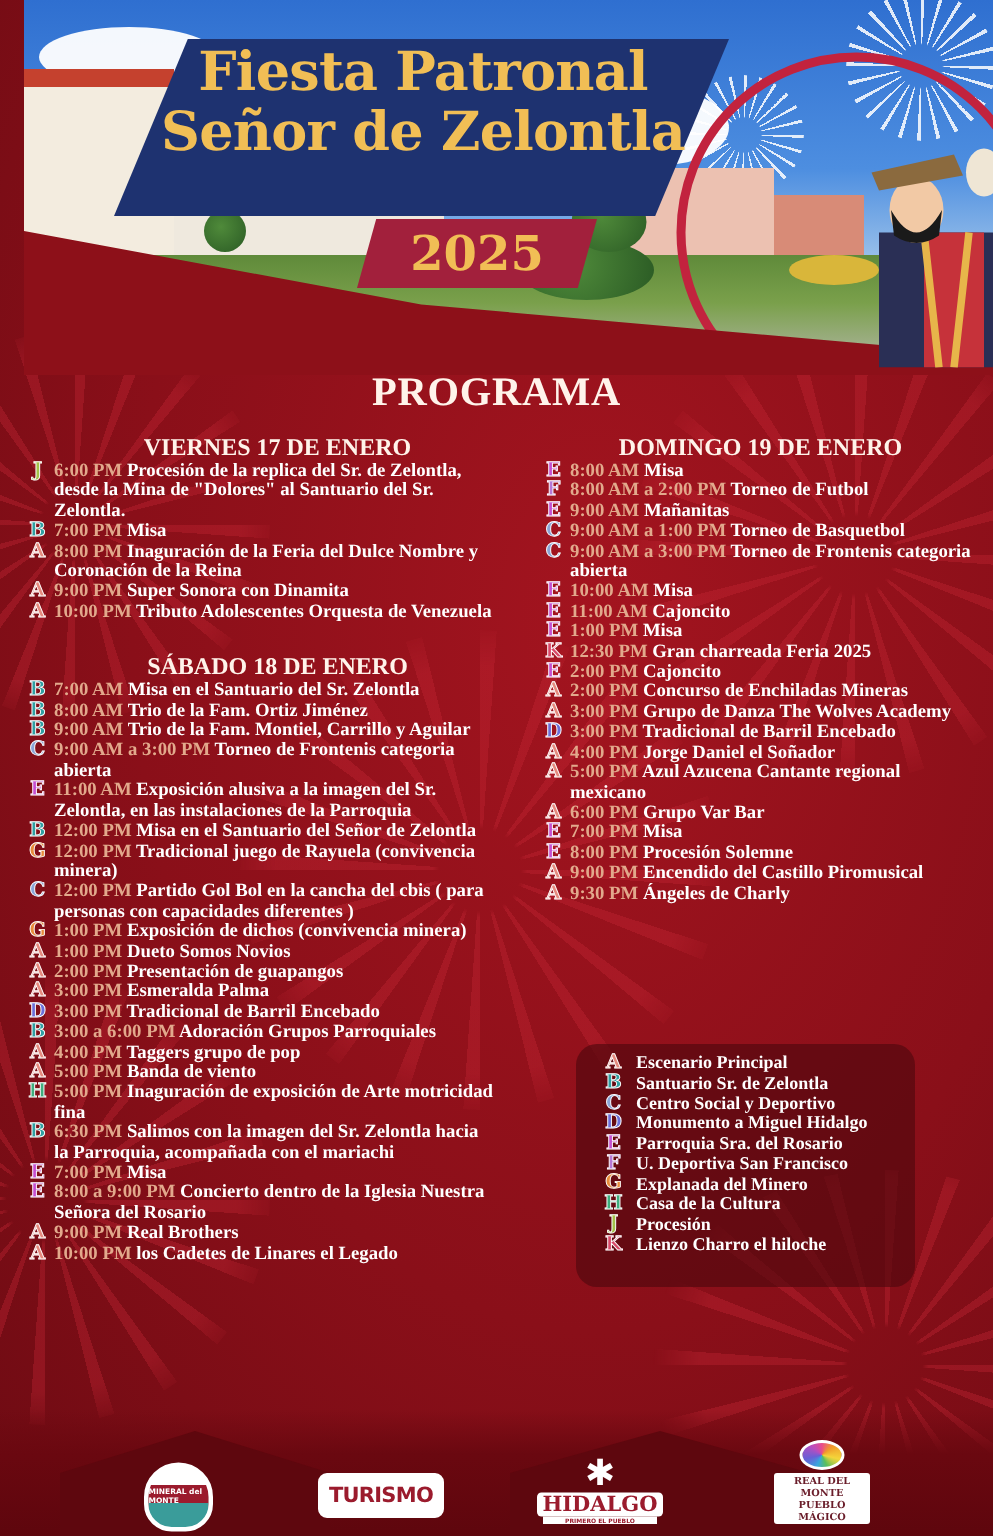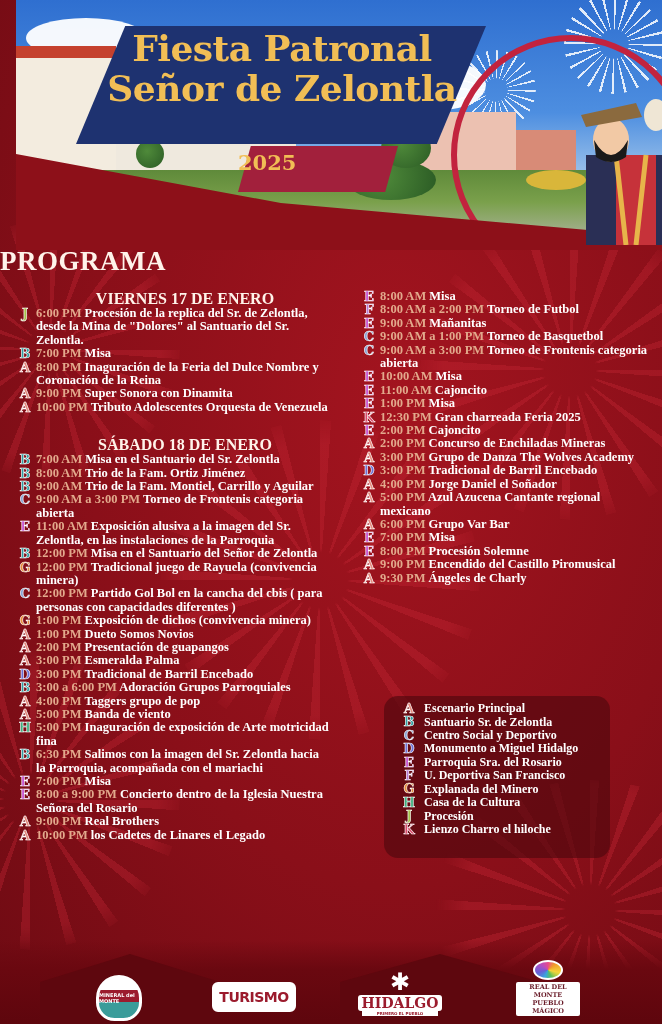--- a/index.html
+++ b/index.html
@@ -30,25 +30,25 @@
   .diag-red { position: absolute; left: 0; top: 140px; width: 662px; height: 140px;
     background: #8d1019;
     clip-path: polygon(0 0, 0 100%, 100% 100%, 100% 70%, 40% 45%, 0 10%); }
   .banner { position: absolute; left: 60px; top: 26px; width: 410px; height: 118px;
     background: #1e3270; clip-path: polygon(12% 0, 100% 0, 88% 100%, 0 100%); }
   .banner-title { position: absolute; left: 86px; top: 28px; width: 360px; text-align: center;
     color: #f1be55; font-weight: bold; font-size: 36px; line-height: 40px;
     font-family: "DejaVu Serif", serif; letter-spacing: -0.5px; }
   .year-banner { position: absolute; left: 222px; top: 146px; width: 160px; height: 46px;
     background: #a2203c; clip-path: polygon(8% 0, 100% 0, 92% 100%, 0 100%); }
-  .year { position: absolute; left: 222px; top: 150px; width: 160px; text-align: left;
-    color: #f1be55; font-size: 21px; font-weight: bold; font-family: "DejaVu Serif", serif; }
+  .year { position: absolute; left: 222px; top: 150px; width: 160px; text-align: center;
+    color: #f1be55; font-size: 32px; font-weight: bold; font-family: "DejaVu Serif", serif; }
   .saint { position: absolute; left: 560px; top: 95px; width: 100px; height: 150px; }
   
-  .prog-title { position: absolute; left: 0; top: 246px; width: 662px; text-align: left;
+  .prog-title { position: absolute; left: 0; top: 246px; width: 662px; text-align: center;
     color: #fff3ea; font-size: 27px; font-weight: bold; letter-spacing: 0.5px; }
   .col { position: absolute; color: #fff; font-size: 12.5px; line-height: 13.4px; font-weight: bold; }
   .col-left { left: 18px; top: 290px; width: 312px; }
   .col-right { left: 362px; top: 290px; width: 290px; }
   .day-title { text-align: center; font-size: 16px; line-height: 17px; font-weight: bold; color: #fff3ea; margin-bottom: 0px; }
   .col-left .day-title { padding-left: 22px; }
   .day-block + .day-block { margin-top: 22px; }
   .ev { display: flex; align-items: flex-start; }
   .mk { width: 14px; flex: 0 0 14px; text-align: center; font-size: 13px; line-height: 13.4px;
     font-family: "DejaVu Serif", serif; font-weight: bold; margin-right: 4px;
@@ -255,20 +255,21 @@
           <div class="ev">
             <span class="mk" style="color: rgb(229, 138, 126);">A</span>
             <span class="ev-text"><span class="time">10:00 PM</span> <span class="desc">los Cadetes de Linares el Legado</span></span>
           </div>
         </div>
     </div>
   </div>
 
   <div class="col col-right">
     <div class="day-block">
+      <div class="day-title">DOMINGO 19 DE ENERO</div>
       <div id="day2">
           <div class="ev">
             <span class="mk" style="color: rgb(197, 79, 209);">E</span>
             <span class="ev-text"><span class="time">8:00 AM</span> <span class="desc">Misa</span></span>
           </div>
           <div class="ev">
             <span class="mk" style="color: rgb(183, 120, 214);">F</span>
             <span class="ev-text"><span class="time">8:00 AM a 2:00 PM</span> <span class="desc">Torneo de Futbol</span></span>
           </div>
           <div class="ev">

